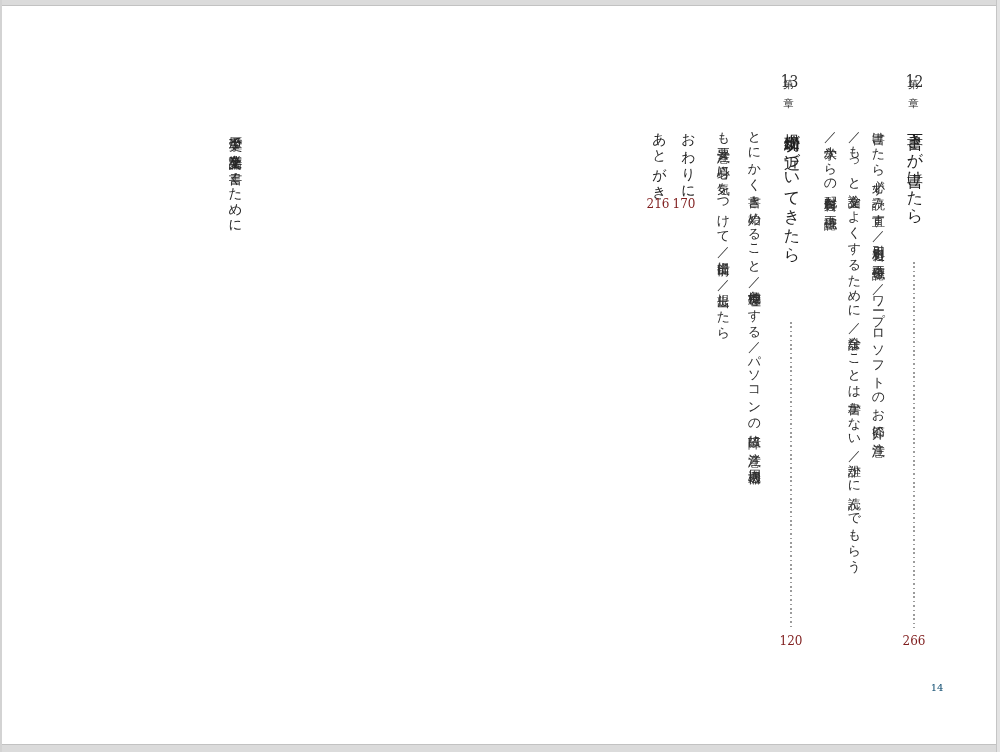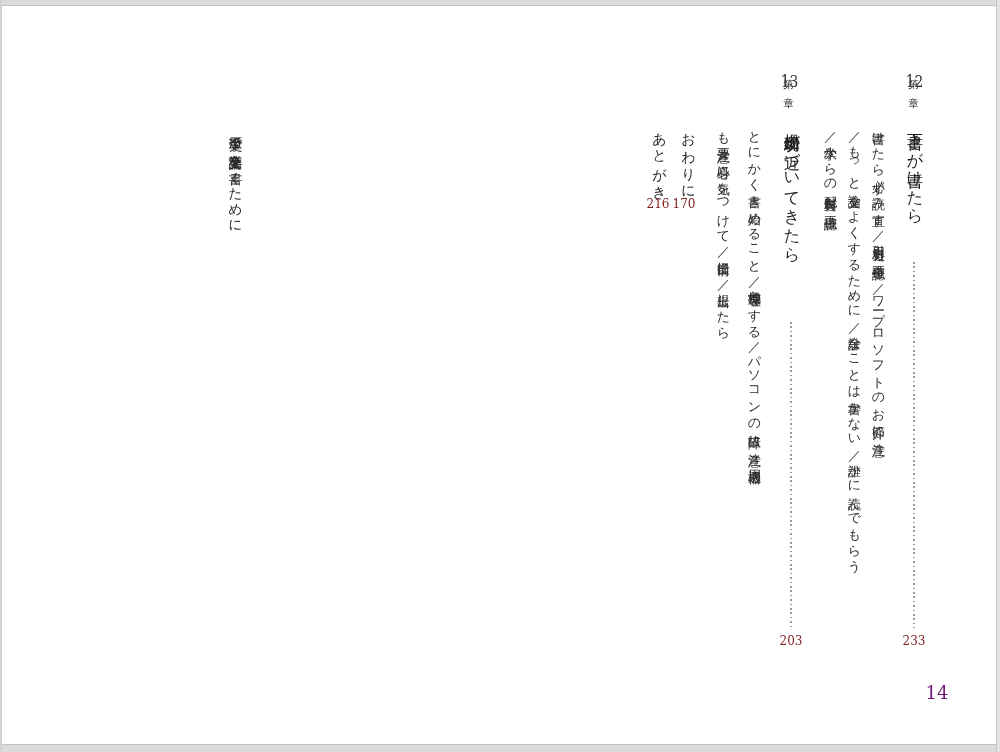--- a/index.html
+++ b/index.html
@@ -37,51 +37,51 @@
     position:absolute;width:26px;text-align:center;
     font-size:12px;color:#7f1d1d;
   }
 
   .backm{top:123px;font-size:14px;letter-spacing:1.5px;color:#242424;}
 
   .left-title{top:126px;font-size:13.5px;letter-spacing:0.5px;color:#262626;}
 
   .folio{
     position:absolute;left:922px;top:682px;width:30px;text-align:center;
-    font-size:18px;color:#701a75;
+    font-size:10px;color:#0c4a6e;
   }
 </style>
 </head>
 <body>
 
 <div style="position:absolute;inset:0;">
 
   <div class="edge edge-top"></div>
   <div class="edge edge-bottom"></div>
   <div class="edge edge-left"></div>
   <div class="edge edge-right"></div>
 
   <div class="v ch-label" style="left:905px;">
     <span>第</span><span class="ch-num">12</span><span>章</span>
   </div>
   <div class="v ch-title" style="left:904px;">下書きが書けたら</div>
   <div class="leader" style="left:913px;top:262px;height:366px;"></div>
-  <div class="pagenum" style="left:901px;top:634px;">233</div>
+  <div class="pagenum" style="left:901px;top:634px;">266</div>
   <div class="v subitems" style="left:818px;">
     <div class="subline">書けたら必ず読み直す／引用史料も再確認を／ワープロソフトのお節介に注意</div>
     <div class="subline">／もっと論文をよくするために／余計なことは書かない／誰かに読んでもらう</div>
     <div class="subline">／大学からの配付資料を再確認</div>
   </div>
 
   <div class="v ch-label" style="left:780px;">
     <span>第</span><span class="ch-num">13</span><span>章</span>
   </div>
   <div class="v ch-title" style="left:781px;">提出締切が近づいてきたら</div>
   <div class="leader" style="left:790px;top:322px;height:306px;"></div>
-  <div class="pagenum" style="left:778px;top:634px;">203</div>
+  <div class="pagenum" style="left:778px;top:634px;">120</div>
   <div class="v subitems wide" style="left:708px;">
     <div class="subline">とにかく書き始めること／危機管理をする／パソコンの故障に注意／周辺機器</div>
     <div class="subline">も要注意／心身に気をつけて／提出前に／提出したら</div>
   </div>
 
   <div class="v backm" style="left:680px;">おわりに</div>
   <div class="pagenum" style="left:671px;top:197px;">170</div>
   <div class="v backm" style="left:651px;">あとがき</div>
   <div class="pagenum" style="left:645px;top:197px;">216</div>
 

